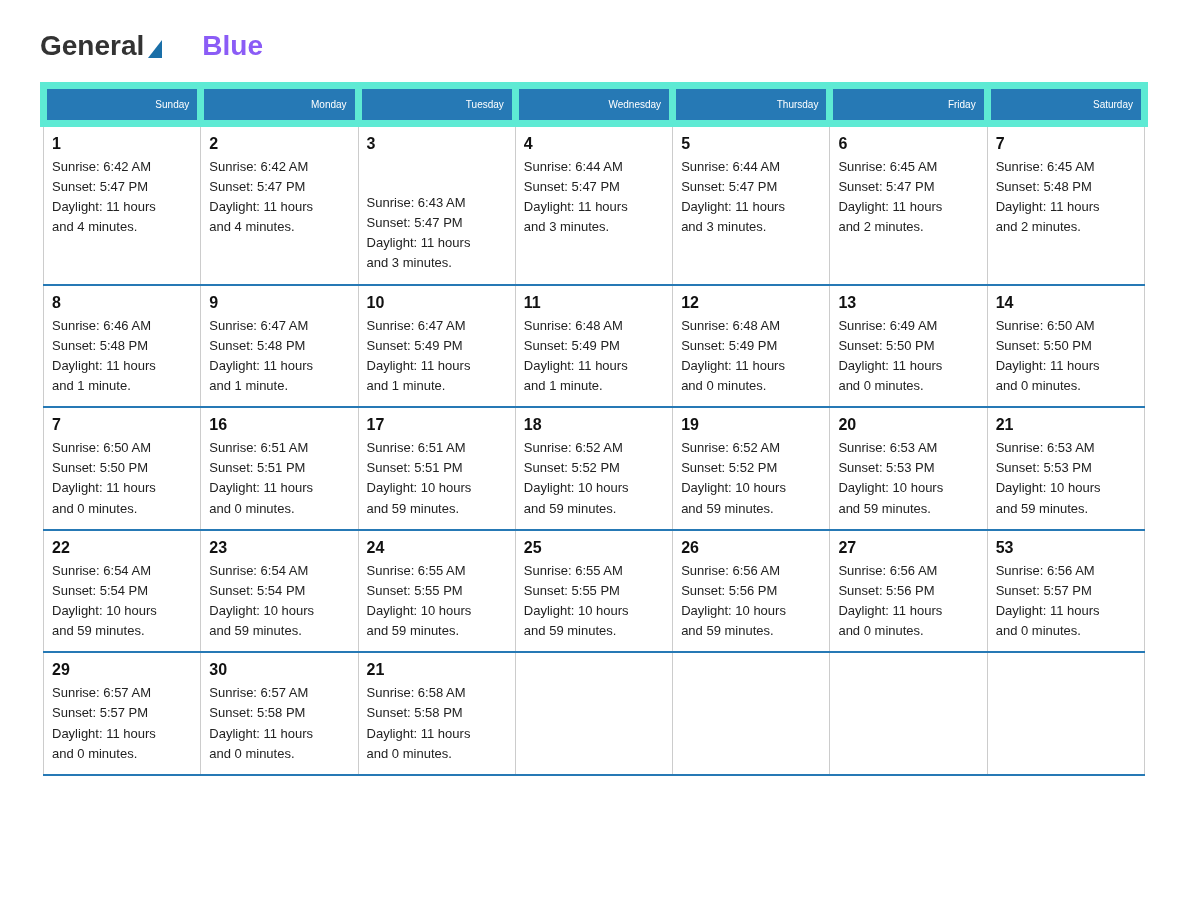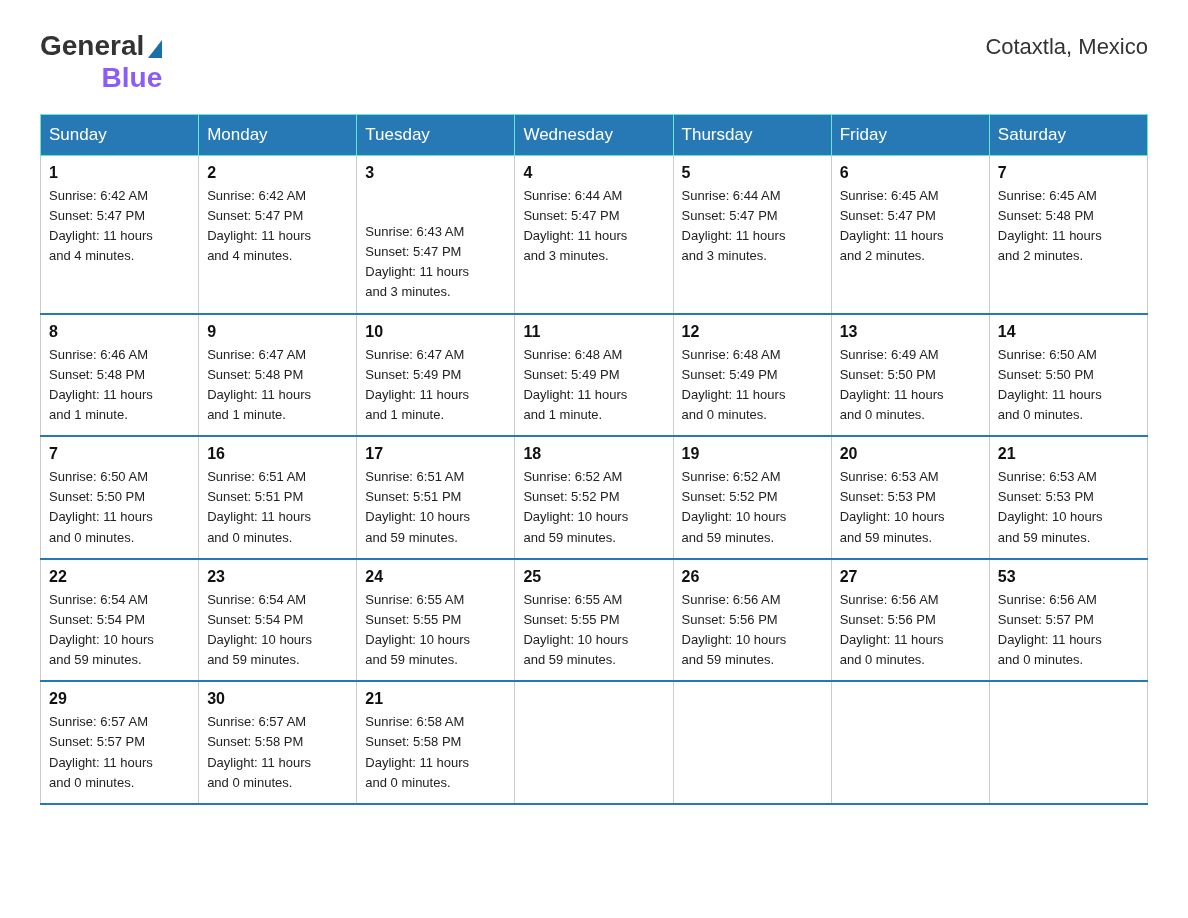--- a/index.html
+++ b/index.html
@@ -11,22 +11,22 @@
       min-height: 918px;
     }
     .header {
       display: flex;
       justify-content: space-between;
       align-items: flex-start;
       margin-bottom: 20px;
     }
     .logo {
       display: flex;
-      flex-direction: column;
       align-items: flex-end;
+      gap: 40px;
     }
     .logo-general {
       font-size: 28px;
       font-weight: bold;
       color: #333;
     }
     .logo-blue {
       font-size: 28px;
       font-weight: bold;
       color: #8b5cf6;
@@ -50,25 +50,25 @@
     table {
       width: 100%;
       border-collapse: collapse;
       table-layout: fixed;
     }
     thead tr {
       background-color: #2679b5;
     }
     thead th {
       color: #fff;
-      font-size: 17px;
+      font-size: 10px;
       font-weight: normal;
       padding: 10px 8px;
-      text-align: left;
-      border: 1px solid #5eead4;
+      text-align: right;
+      border: 7px solid #5eead4;
     }
     tbody td {
       vertical-align: top;
       padding: 8px 8px 10px 8px;
       font-size: 13px;
       color: #222;
       border: 1px solid #ccc;
       height: 100px;
     }
     tbody tr {
@@ -97,21 +97,20 @@
   <div class="logo">
     <div style="display:flex; align-items:center;">
       <span class="logo-general">General</span>
       <div style="display:flex; flex-direction:column; margin-left:2px; margin-top:6px;">
         <div style="width:0;height:0;border-left:14px solid transparent;border-right:0px solid transparent;border-bottom:18px solid #1a6fa8;margin-left:2px;"></div>
       </div>
     </div>
     <span class="logo-blue">Blue</span>
   </div>
   <div class="title-section">
-    <div class="location-title">Cotaxtla, Mexico</div>
   </div>
 </div>
 
 <table>
   <thead>
     <tr>
     <th>Sunday</th>
         <th>Monday</th>
         <th>Tuesday</th>
         <th>Wednesday</th>

